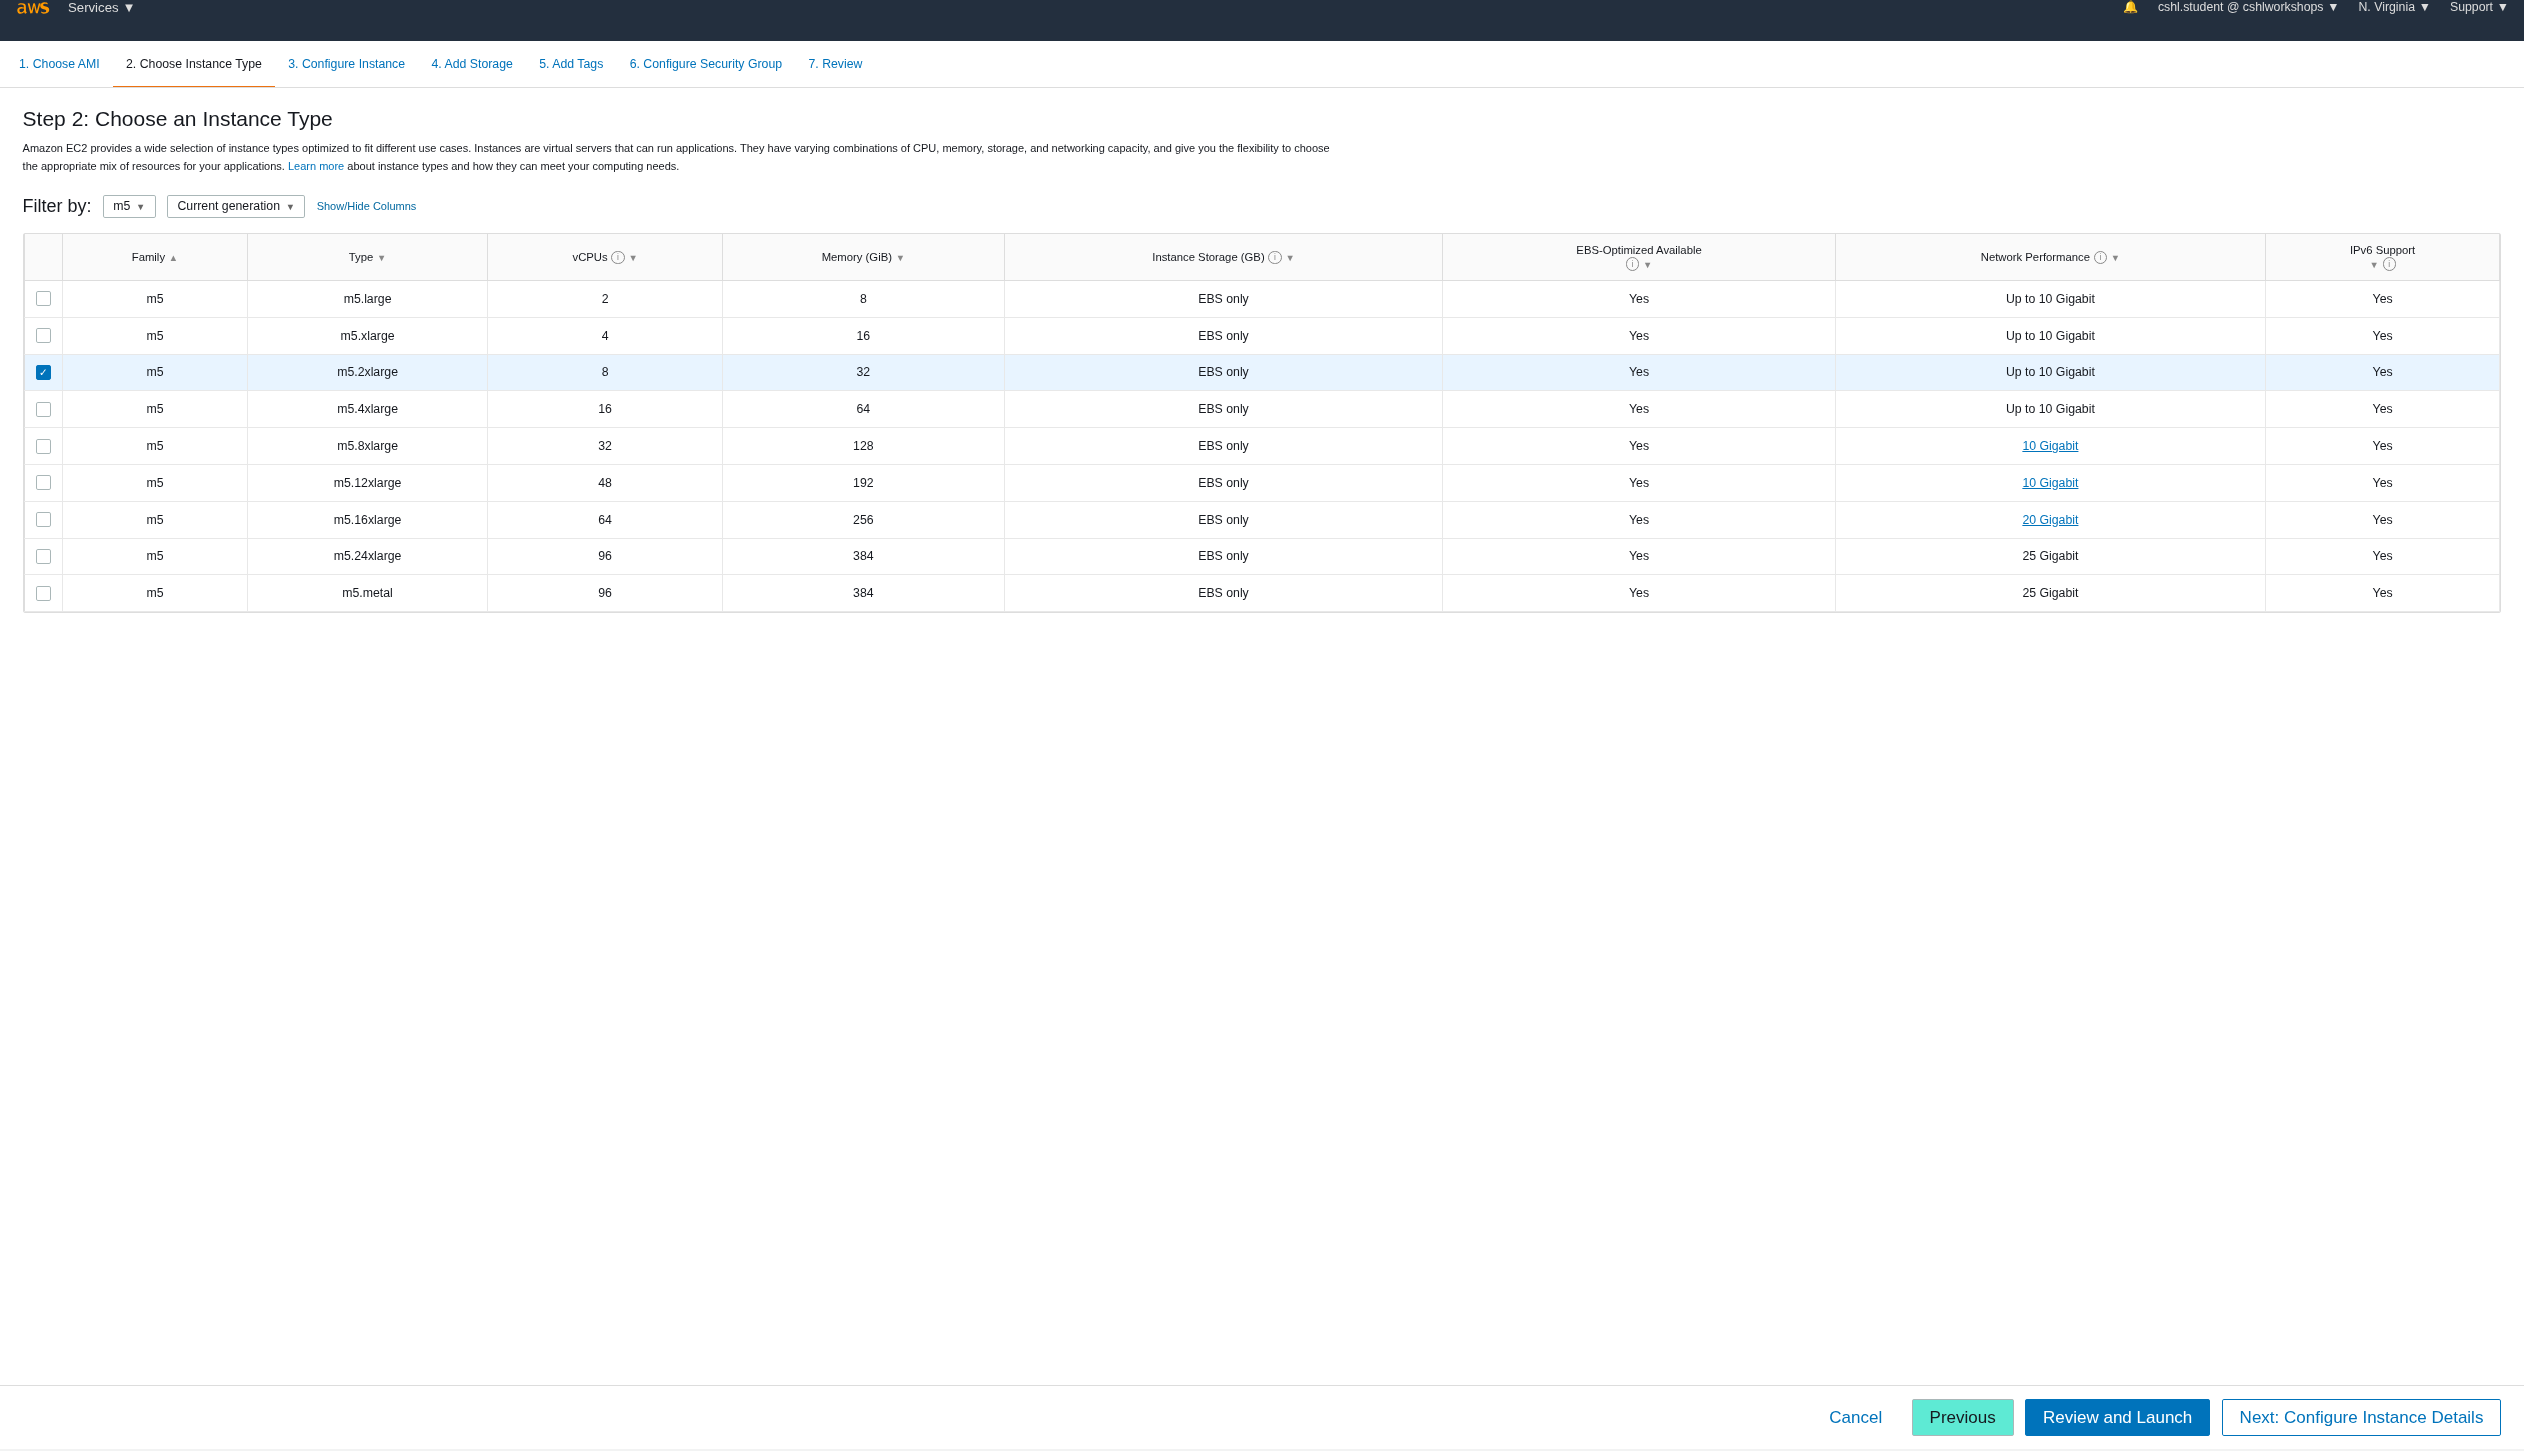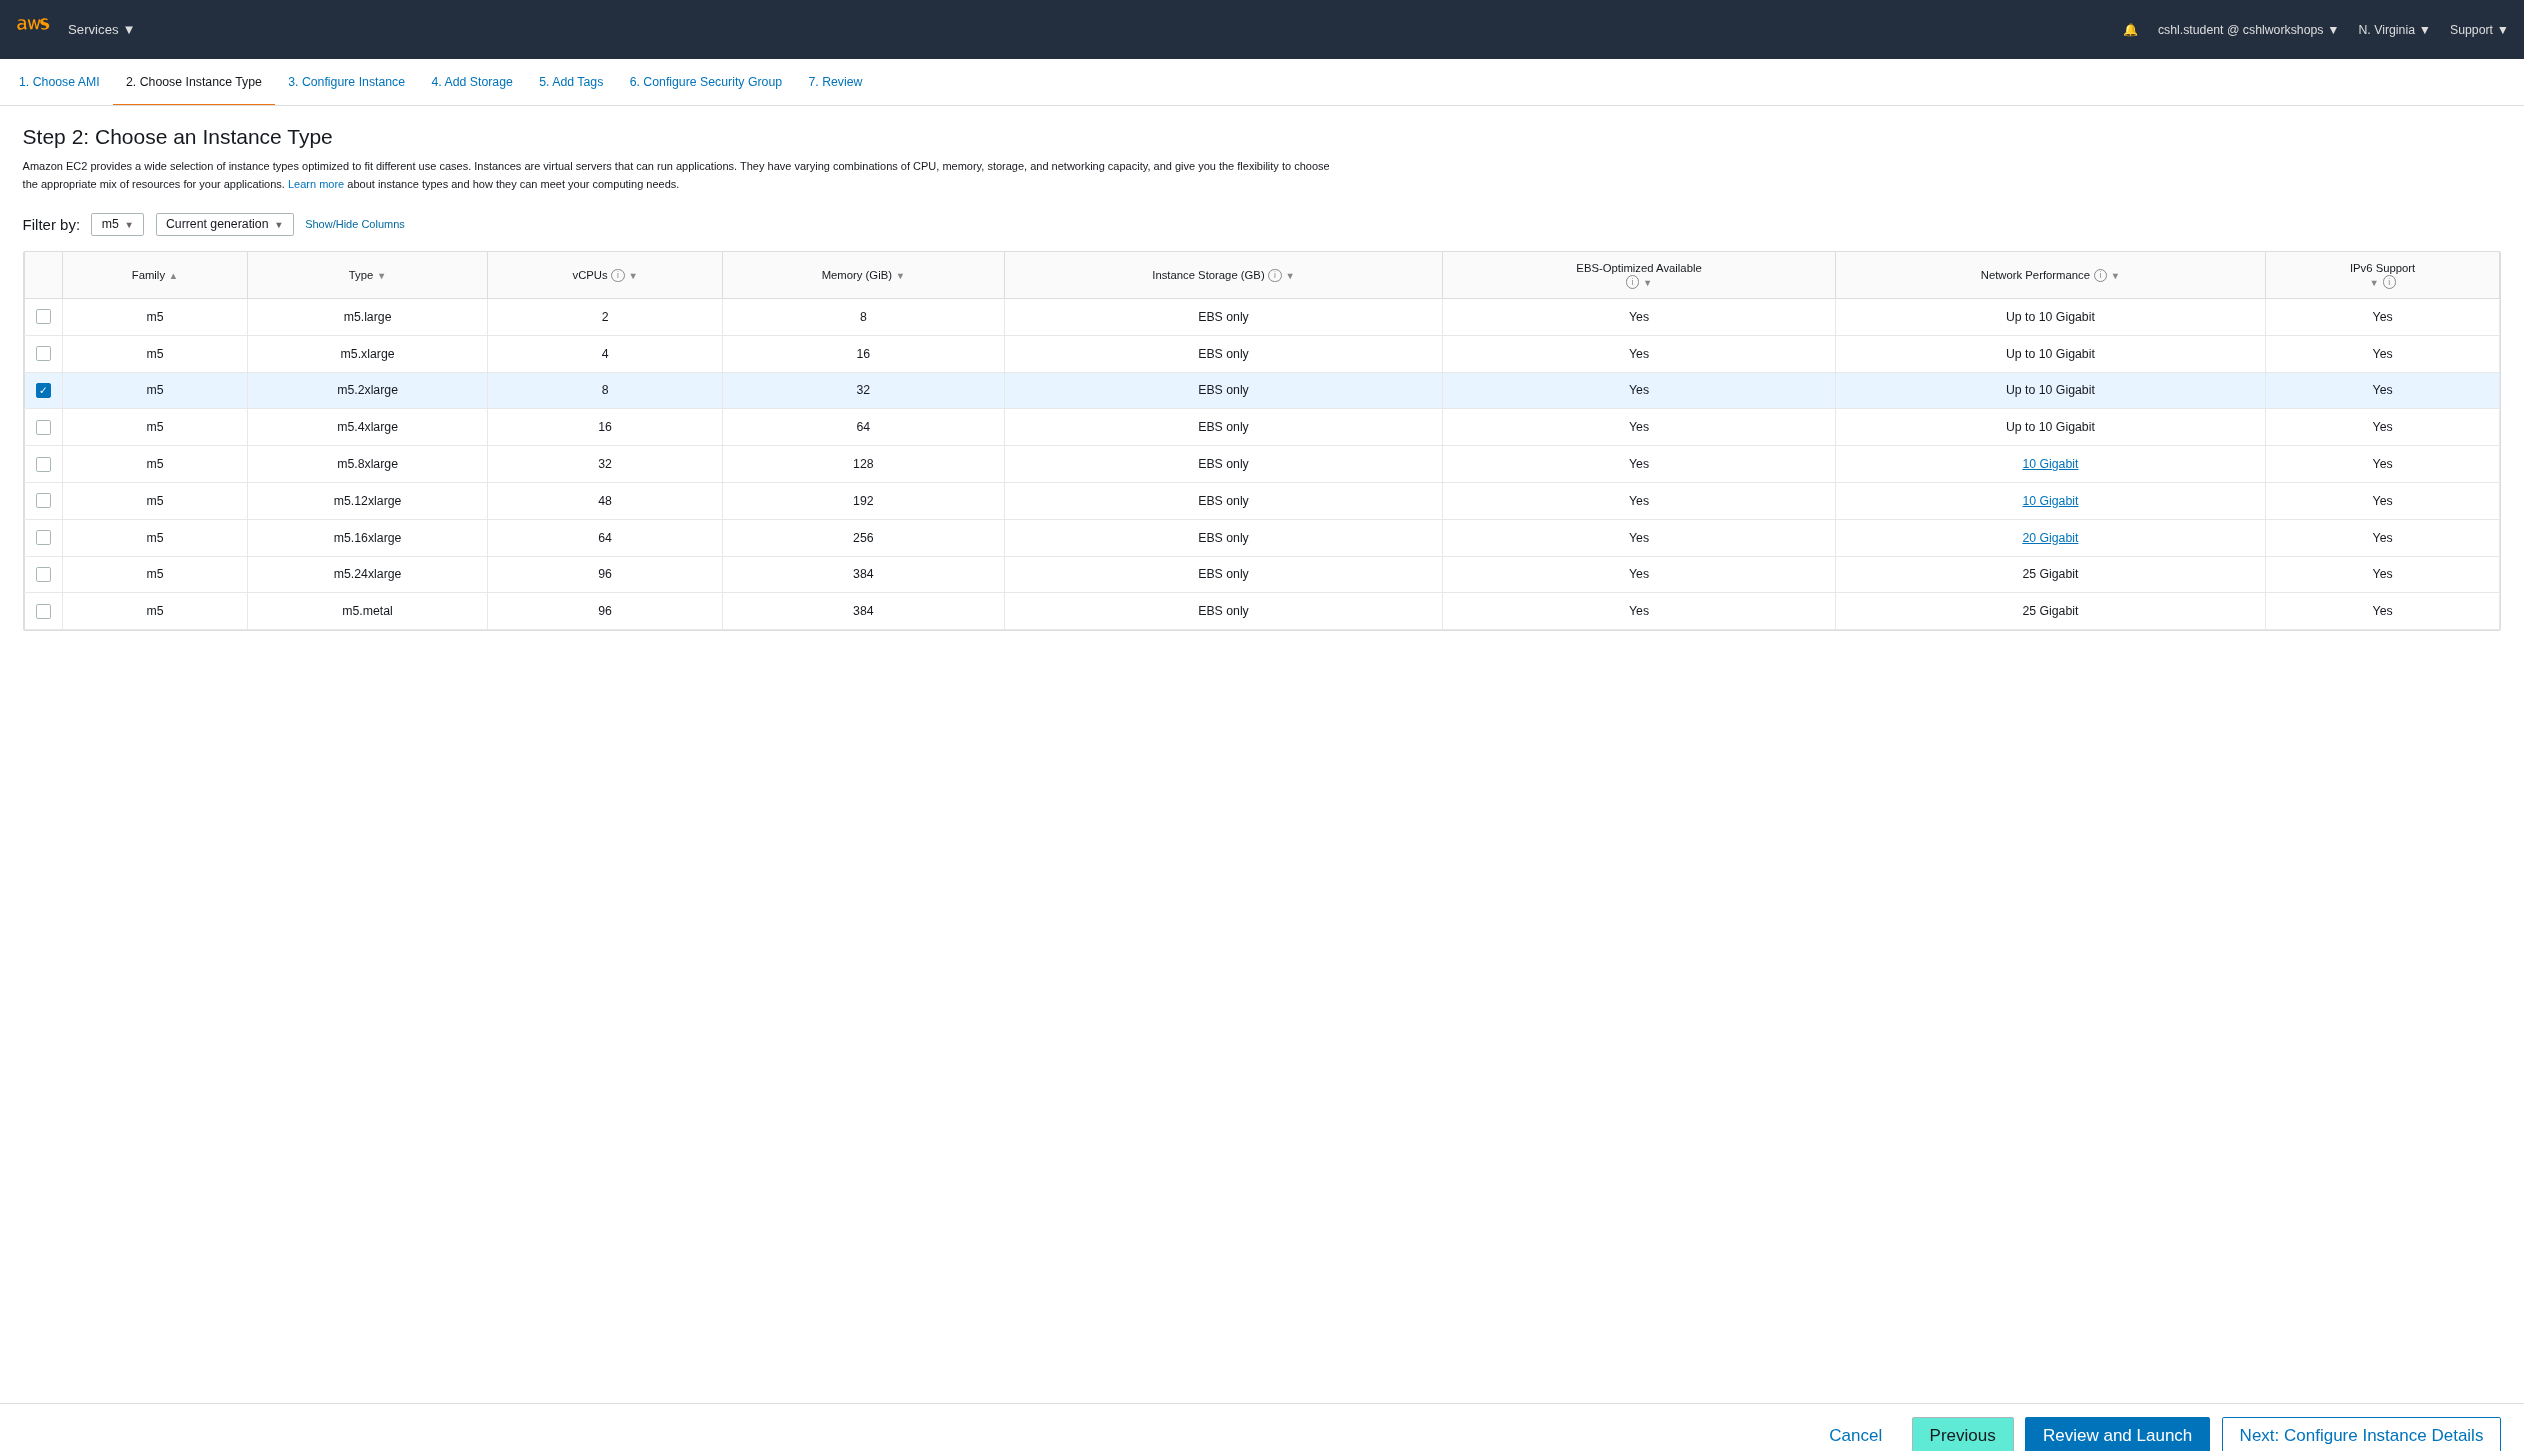--- a/index.html
+++ b/index.html
@@ -1,23 +1,23 @@
 <!DOCTYPE html>
 <html style="font-size:15px"><head>
   <meta charset="utf-8">
   <style>
     * { box-sizing: border-box; margin: 0; padding: 0; }
     body { font-family: -apple-system, BlinkMacSystemFont, 'Segoe UI', Arial, sans-serif; font-size: 12.3px; background: #f2f3f3; color: #16191f; }
 
     
     .top-nav {
       background: #232f3e;
-      height: 59px;
-      display: flex;
-      align-items: center;
+      height: 41px;
+      display: flex;
+      align-items: flex-start;
       padding: 0 15px;
       color: #fff;
     }
     .aws-logo {
       display: flex;
       align-items: center;
       margin-right: 15px;
     }
     .aws-logo svg { width: 38px; height: 26.4px; }
     .nav-services {
@@ -93,21 +93,21 @@
       text-decoration: none;
     }
 
     
     .filter-bar {
       display: flex;
       align-items: center;
       gap: 11.3px;
       margin-bottom: 15px;
     }
-    .filter-label { font-weight: 500; font-size: 15px; }
+    .filter-label { font-weight: 500; font-size: 18px; }
     .filter-select {
       display: flex;
       align-items: center;
       gap: 5.7px;
       border: 0.9px solid #aab7b8;
       border-radius: 1.9px;
       padding: 3.8px 9.4px;
       background: #fff;
       cursor: pointer;
       font-size: 12.3px;

